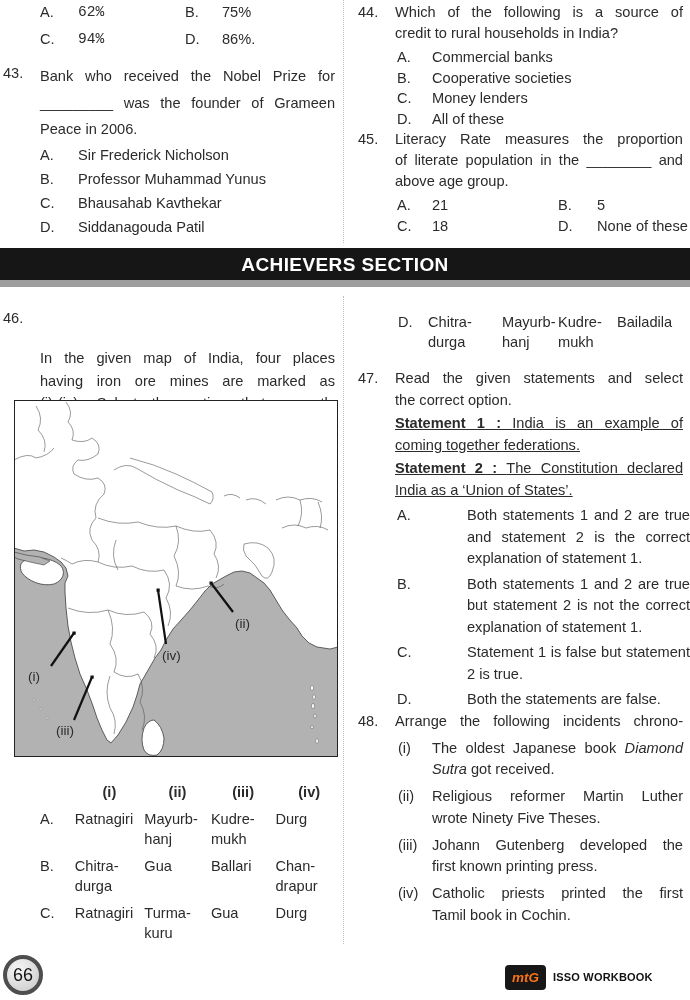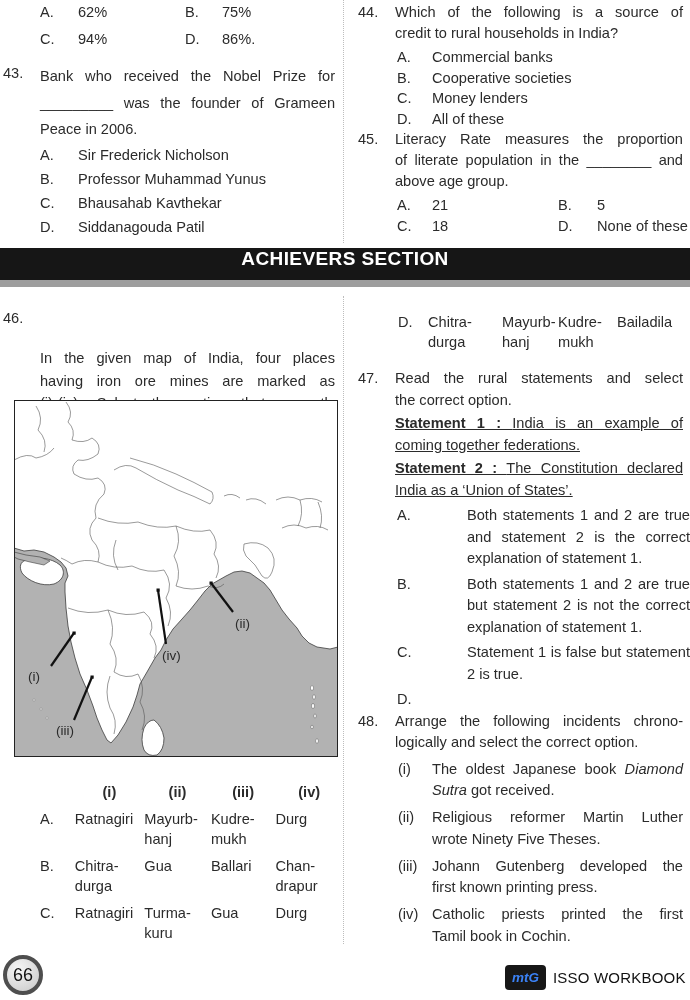--- a/index.html
+++ b/index.html
@@ -17,21 +17,21 @@
   .qblock { position:relative; }
   .qnum { position:absolute; top:0; }
   .jline { text-align:justify; text-align-last:justify; }
   .jlast { text-align-last:left; }
   .b { font-weight:bold; }
   .i { font-style:italic; }
 
   
   #top-left { position:absolute; left:0; top:2px; width:343px; }
   .q42row { display:flex; margin-left:40px; height:27px; }
-  .q42row .l1 { width:38px; } .q42row .v1 { width:107px; }
+  .q42row .l1 { width:38px; } .q42row .v1 { width:107px;font-family:Liberation Mono, monospace; }
   .q42row .l2 { width:37px; } .q42row .v2 { flex:1; }
   #q43 { margin-top:7px; }
   #q43 .qnum { left:3px; }
   #q43 .stem { margin-left:40px; width:295px; line-height:26.5px; }
   .optcol-l { margin-top:2px; }
   .optcol-l .optrow { display:flex; margin-left:40px; height:24px; }
   .optcol-l .optl { width:38px; }
 
   
   #top-right { position:absolute; left:345px; top:2px; width:345px; }
@@ -42,21 +42,21 @@
   .optcol-r .optrow { display:flex; margin-left:52px; height:20.5px; }
   .optcol-r .optl { width:35px; }
   .tworow { display:flex; margin-left:52px; height:21px; }
   .tworow .la { width:35px; } .tworow .va { width:126px; }
   .tworow .lb { width:39px; } .tworow .vb { flex:1; }
   #q45 { }
   #q45 .opts { margin-top:3px; }
 
   
   #banner { position:absolute; left:0; top:248px; width:690px; height:32px;
-    background:#161616; display:flex; align-items:flex-start; justify-content:center; }
+    background:#161616; display:flex; align-items:center; justify-content:center; }
   #banner span { color:#ffffff; font-weight:bold; font-size:19px; letter-spacing:.4px; }
   #banner-strip { position:absolute; left:0; top:280px; width:690px; height:7px; background:#9d9d9d; }
 
   
   #bottom-left { position:absolute; left:0; top:295px; width:343px; height:655px; }
   #q46 { position:absolute; top:13px; left:0; width:343px; }
   #q46 .qnum { left:3px; }
   #q46 .stem { margin-left:40px; width:295px; line-height:22.5px;margin-top:39px; }
   #map-wrap { position:absolute; left:14px; top:105px; width:324px; height:357px; }
   #map-wrap svg { display:block; }
@@ -90,23 +90,23 @@
   .itemblock .iteml { width:34px; flex:none; }
   .itemblock .itemlines { width:251px; line-height:21.5px; }
 
   
   #page-circle { position:absolute; left:3px; top:955px; width:40px; height:40px;
     border-radius:50%; border:4px solid #4e4e4e;
     background:radial-gradient(circle at 35% 30%, #f6f6f6, #c7c7c7);
     display:flex; align-items:center; justify-content:center;
     font-size:18px; color:#111; }
   #brand { position:absolute; left:505px; top:965px; display:flex; align-items:center; }
-  #brand-logo { background:#171717; color:#3b82f6; border-radius:4px; padding:2px 7px;
+  #brand-logo { background:#171717; color:#f97316; border-radius:4px; padding:2px 7px;
     font-weight:bold; font-style:italic; font-size:13.5px; }
-  #brand-name { margin-left:7px; font-weight:normal; font-size:15px; color:#111; letter-spacing:.2px; }
+  #brand-name { margin-left:7px; font-weight:bold; font-size:11px; color:#111; letter-spacing:.2px; }
 </style>
 </head>
 <body>
 
 <div class="vdot" id="divider-top"></div>
 <div class="vdot" id="divider-bottom"></div>
 
 <div id="top-left">
   <div class="q42row">
     <span class="l1">A.</span>
@@ -353,21 +353,21 @@
     <div class="dc2">Mayurb-
 hanj</div>
     <div class="dc3">Kudre-
 mukh</div>
     <div class="dc4">Bailadila</div>
   </div>
 
   <div id="q47" class="qr qblock">
     <span class="qnum">47.</span>
     <div class="stem">
-        <div class="jline">Read the rural statements and select</div>
+        <div class="jline">Read the given statements and select</div>
         <div class="jline jlast">the correct option.</div>
       </div>
     <div class="stmt">
         <div class="jline"><span class="b">Statement 1 : </span><span>India is an example of</span></div>
         <div class="jline jlast"><span>coming together federations.</span></div>
       </div>
     <div class="stmt">
         <div class="jline"><span class="b">Statement 2 : </span><span>The Constitution declared</span></div>
         <div class="jline jlast"><span>India as a ‘Union of States’.</span></div>
       </div>
@@ -389,28 +389,30 @@
     </div>
     <div class="optblock">
       <span class="optl">C.</span>
       <div class="optlines">
           <div class="jline">Statement 1 is false but statement</div>
           <div class="jline jlast">2 is true.</div>
         </div>
     </div>
     <div class="optblock">
       <span class="optl">D.</span>
+      <div class="optlines">
+          <div class="jline jlast">Both the statements are false.</div>
+        </div>
     </div>
   </div>
 
   <div id="q48" class="qr qblock">
     <span class="qnum">48.</span>
     <div class="stem">
         <div class="jline">Arrange the following incidents chrono-</div>
-        <div class="jline jlast">logically and select the correct option.</div>
       </div>
     <div class="itemblock">
       <span class="iteml">(i)</span>
       <div class="itemlines">
           <div class="jline"><span>The oldest Japanese book </span><span class="i">Diamond</span></div>
           <div class="jline jlast"><span class="i">Sutra</span><span> got received.</span></div>
         </div>
     </div>
     <div class="itemblock">
       <span class="iteml">(ii)</span>

